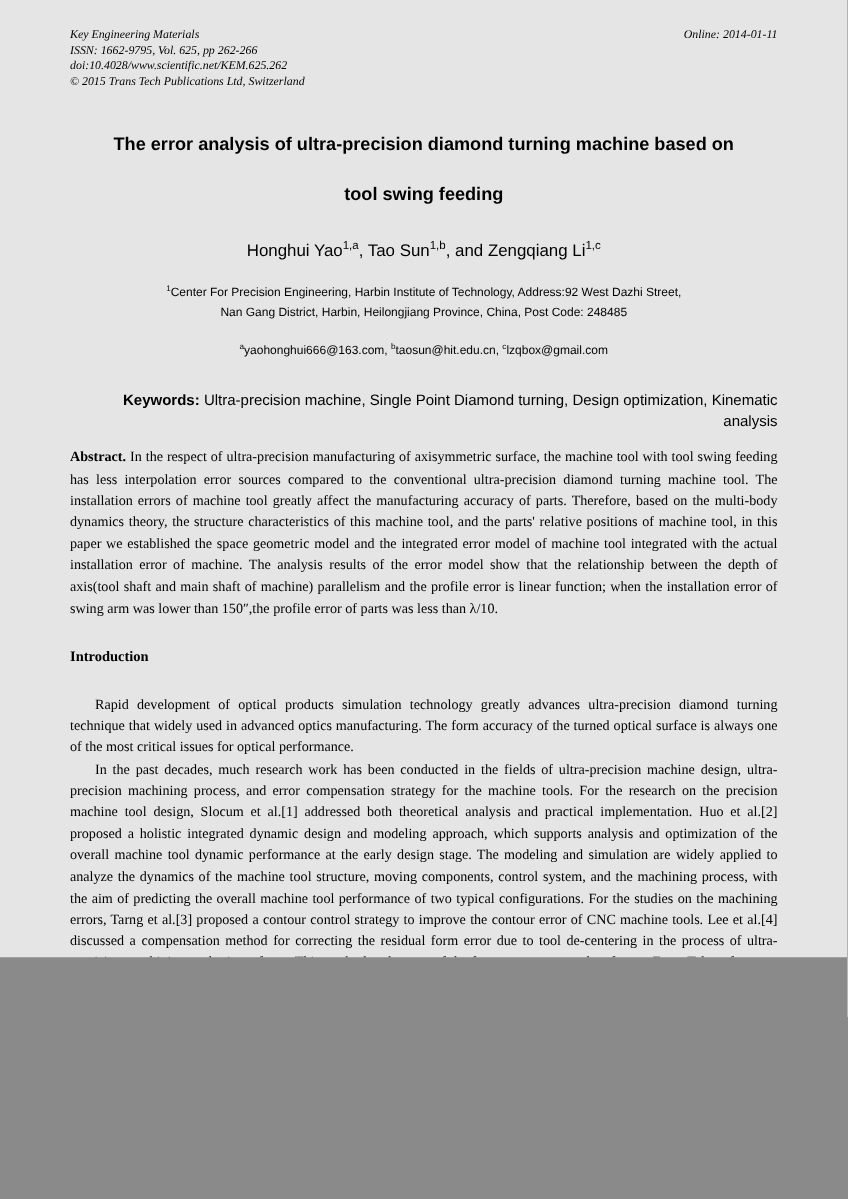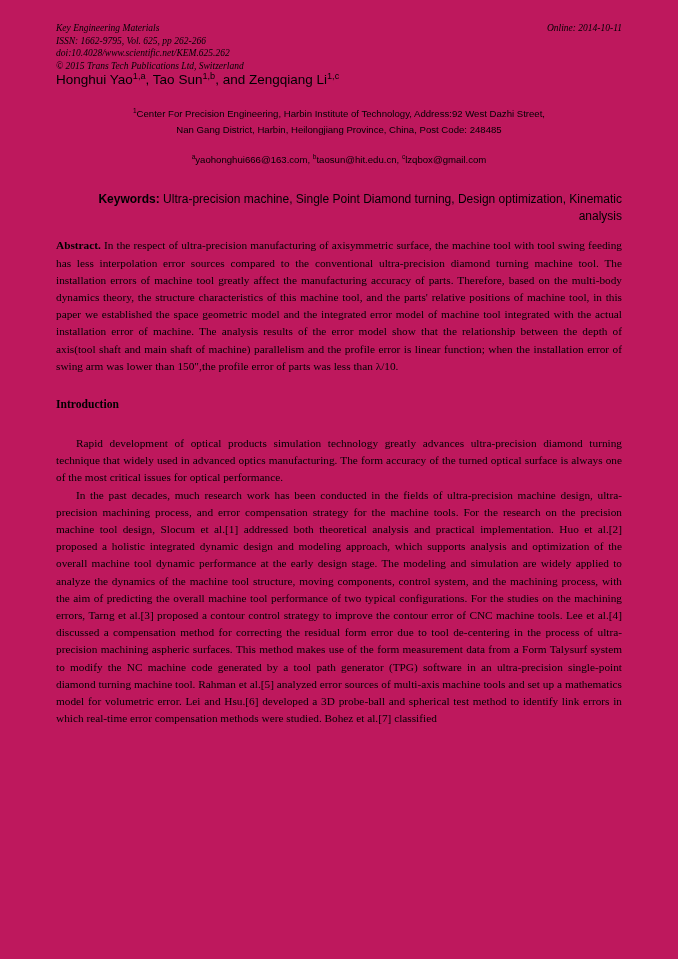--- a/index.html
+++ b/index.html
@@ -2,22 +2,22 @@
 <html><head>
 <meta charset="utf-8">
 <style>
   html, body {
     margin: 0;
     padding: 0;
     background: #8a8a8a;
   }
   .page {
     width: 678px;
-    height: 959px;
-    background: #be185d;
+    height: 766px;
+    background: #e5e5e5;
     margin: 0 auto;
     position: relative;
     box-sizing: border-box;
     padding: 22px 56px 0 56px;
     font-family: "Liberation Serif", serif;
     color: #000000;
     overflow: hidden;
   }
   .header {
     display: flex;
@@ -42,21 +42,22 @@
     text-align: center;
     line-height: 21px;
     margin-top: 34px;
   }
   .title .line2 {
     margin-top: 19px;
   }
   .authors {
     font-family: "Liberation Sans", sans-serif;
     font-size: 13.5px;
-    text-align: left;
+    text-align: center;
+    margin-top: 26px;
   }
   .affil {
     font-family: "Liberation Sans", sans-serif;
     font-size: 9.6px;
     text-align: center;
     line-height: 16px;
     margin-top: 19px;
   }
   .emails {
     font-family: "Liberation Sans", sans-serif;
@@ -103,23 +104,27 @@
 
 <div class="page">
 
   <div class="header">
     <div class="header-left">
       <div>Key Engineering Materials</div>
       <div>ISSN: 1662-9795, Vol. 625, pp 262-266</div>
       <div>doi:10.4028/www.scientific.net/KEM.625.262</div>
       <div>© 2015 Trans Tech Publications Ltd, Switzerland</div>
     </div>
-    <div class="header-right">Online: 2014-10-11</div>
+    <div class="header-right">Online: 2014-01-11</div>
   </div>
 
+  <div class="title">
+    <div>The error analysis of ultra-precision diamond turning machine based on</div>
+    <div class="line2">tool swing feeding</div>
+  </div>
 
   <div class="authors">
     <span>Honghui Yao</span><sup>1,a</sup><span>, </span><span>Tao Sun</span><sup>1,b</sup><span>, and </span><span>Zengqiang Li</span><sup>1,c</sup>
   </div>
 
   <div class="affil">
     <div><sup>1</sup><span>Center For Precision Engineering, Harbin Institute of Technology, Address:92 West Dazhi Street,</span></div>
     <div>Nan Gang District, Harbin, Heilongjiang Province, China, Post Code: 248485</div>
   </div>
 

